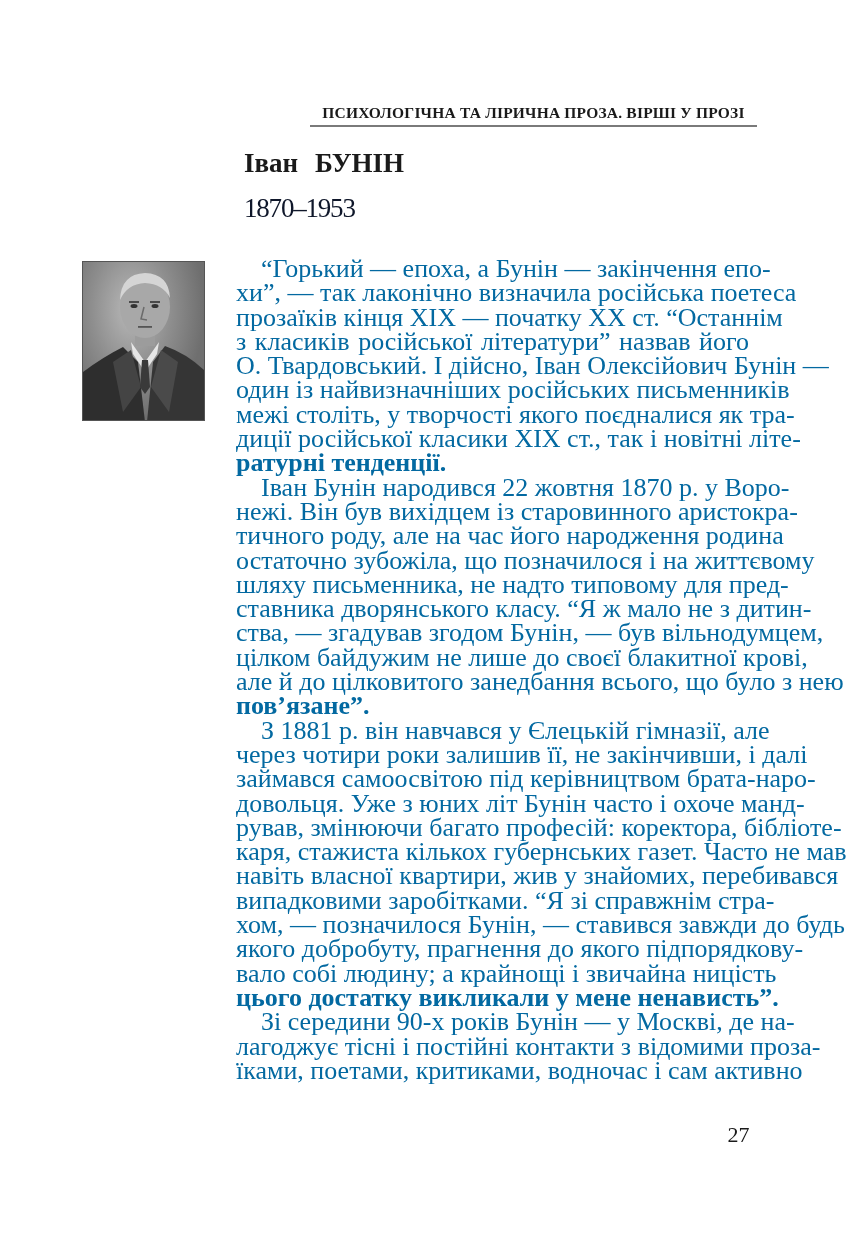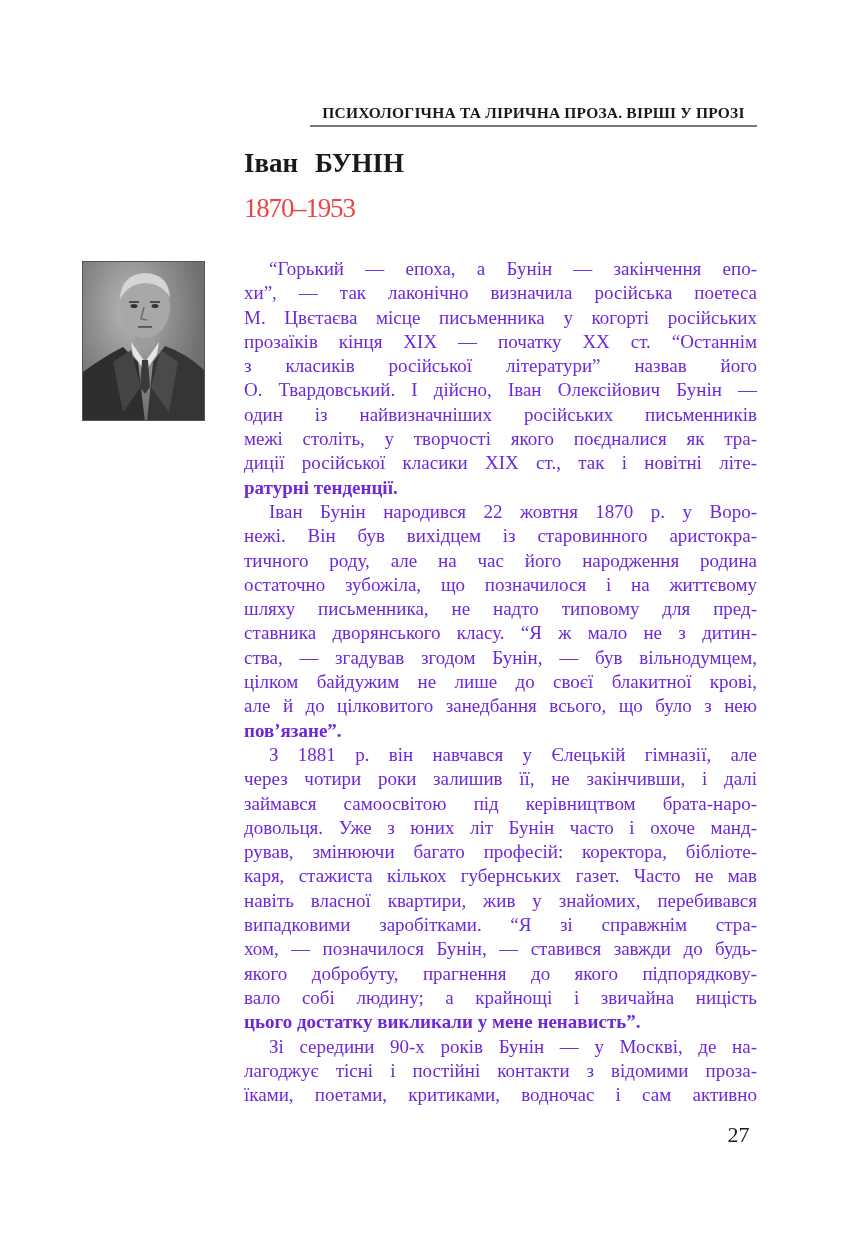--- a/index.html
+++ b/index.html
@@ -13,30 +13,30 @@
     text-align:center; white-space:nowrap; color:#1a1a1a;
   }
   .head-rule {
     position:absolute; left:310px; top:125px; width:447px; height:2px; background:#7a7a7a;
   }
   .author-name {
     position:absolute; left:244px; top:148px; font-size:27px; font-weight:bold; color:#1a1a1a;
     word-spacing:10px;
   }
   .years {
-    position:absolute; left:244px; top:193px; font-size:27px; letter-spacing:-1.2px; color:#ef4444;
+    position:absolute; left:244px; top:193px; font-size:27px; letter-spacing:-1.2px; color:#0f172a;
   }
   .portrait {
     position:absolute; left:82px; top:261px; width:123px; height:160px;
     border:1px solid #555; box-sizing:border-box; overflow:hidden;
     background:radial-gradient(ellipse 60% 70% at 40% 30%, #b9b9b9 0%, #8e8e8e 55%, #6f6f6f 100%);
   }
   .body-text {
-    position:absolute; left:244px; top:257px; width:513px;
-    font-size:19px; line-height:24.3px; text-align:justify; color:#6d28d9;
+    position:absolute; left:236px; top:257px; width:513px;
+    font-size:26px; line-height:24.3px; text-align:justify; color:#0369a1;
   }
   .line { display:block; text-align:justify; text-align-last:justify; white-space:nowrap; height:24.3px; }
   .line.last { text-align-last:left;font-weight:bold; }
   .line.indent { padding-left:25px; }
   .page-number {
     position:absolute; left:720px; top:1122px; width:37px; text-align:center;
     font-size:22px; color:#1a1a1a;
   }
 </style>
 </head>
@@ -72,21 +72,20 @@
 
     <path d="M61 45 L58 57 L64 58" stroke="#6b6b6b" stroke-width="1.5" fill="none"></path>
     <rect x="55" y="64" width="14" height="1.8" fill="#555"></rect>
   </svg>
 </div>
 
 <div class="body-text">
   <div>
     <span class="line indent">“Горький — епоха, а Бунін — закінчення епо-</span>
     <span class="line">хи”, — так лаконічно визначила російська поетеса</span>
-    <span class="line">М. Цвєтаєва місце письменника у когорті російських</span>
     <span class="line">прозаїків кінця XIX — початку XX ст. “Останнім</span>
     <span class="line">з класиків російської літератури” назвав його</span>
     <span class="line">О. Твардовський. І дійсно, Іван Олексійович Бунін —</span>
     <span class="line">один із найвизначніших російських письменників</span>
     <span class="line">межі століть, у творчості якого поєдналися як тра-</span>
     <span class="line">диції російської класики XIX ст., так і новітні літе-</span>
     <span class="line last">ратурні тенденції.</span>
   </div>
   <div>
     <span class="line indent">Іван Бунін народився 22 жовтня 1870 р. у Воро-</span>

